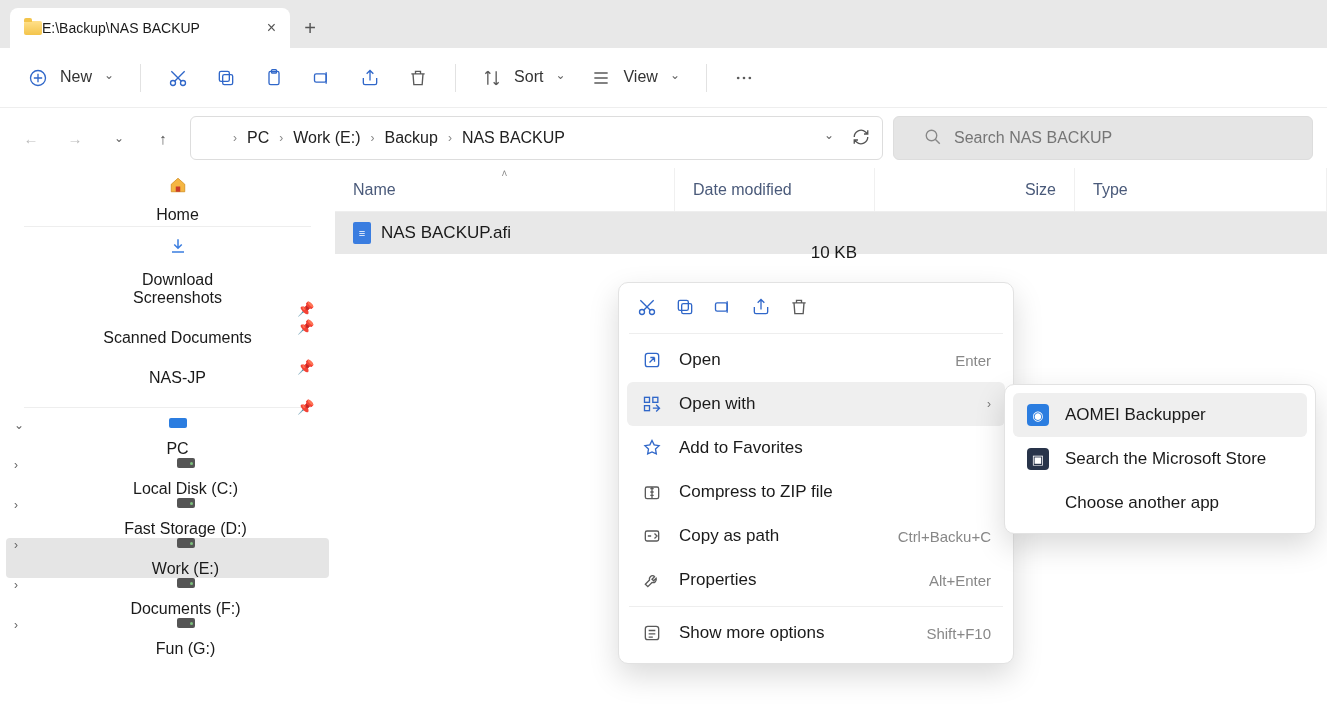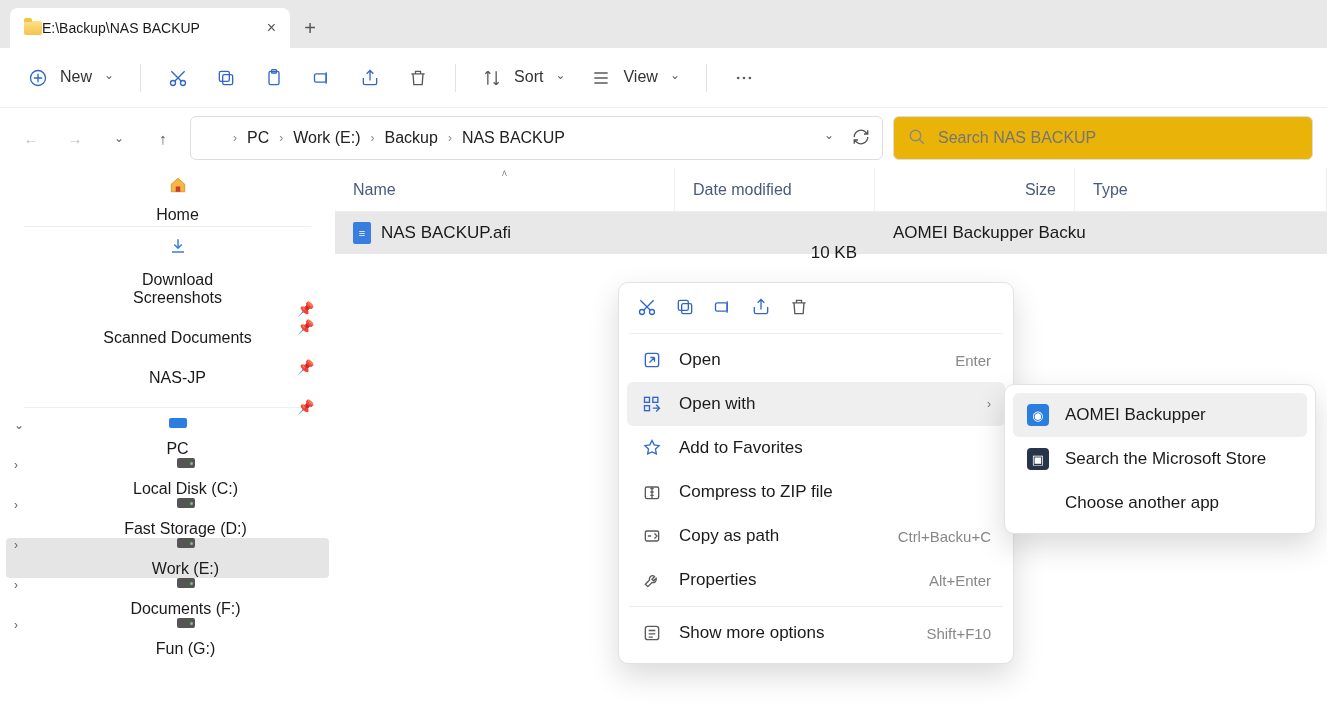--- a/index.html
+++ b/index.html
@@ -25,21 +25,21 @@
 .sep { width: 1px; height: 28px; background: #e2e2e2; margin: 0 6px; }
 
 
 .addrrow { height: 60px; background: #fff; display: flex; align-items: center; padding: 0 14px; gap: 10px; }
 .navbtn { width: 34px; height: 34px; display: flex; align-items: center; justify-content: center; color: #555; }
 .navbtn.disabled { color: #bbb; }
 .addrbox { flex: 1; height: 44px; border: 1px solid #ddd; border-radius: 6px; background: #fff; display: flex; align-items: center; padding: 0 12px; gap: 10px; }
 .crumb { display: flex; align-items: center; gap: 10px; font-size: 16px; color: #222; }
 .crumb-sep { color: #888; font-size: 12px; }
 .addr-actions { margin-left: auto; display: flex; gap: 18px; color: #555; }
-.searchbox { width: 420px; height: 44px; border: 1px solid #ddd; border-radius: 6px; background: #eab308; display: flex; align-items: center; padding: 0 14px; gap: 12px; color: #888; }
+.searchbox { width: 420px; height: 44px; border: 1px solid #ddd; border-radius: 6px; background: #e5e5e5; display: flex; align-items: center; padding: 0 30px; gap: 12px; color: #888; }
 .searchbox input { border: none; outline: none; font-size: 16px; flex: 1; color: #555; background: transparent; }
 
 
 .body { display: flex; height: calc(716px - 48px - 60px - 60px); background: #fff; }
 .sidebar { width: 335px; padding: 8px 6px; overflow: hidden; }
 .side-item { display: flex; align-items: center; gap: 12px; height: 40px; padding: 0 14px 0 34px; border-radius: 4px; font-size: 16px; position: relative; flex-direction: column; }
 .side-item.sel { background: #e5e5e5; }
 .side-item .pin { margin-left: auto; color: #777; font-size: 14px; }
 .side-item .expander { position: absolute; left: 8px; color: #666; font-size: 12px; }
 .side-sep { height: 1px; background: #eee; margin: 10px 18px; }
@@ -301,21 +301,20 @@
       <div class="col-type">
           <span>Type</span>
         </div>
     </div>
     <div class="filerow">
       <div class="col-name">
         <span class="file-ic">≡</span>
         <span>NAS BACKUP.afi</span>
       </div>
       <div class="col-size">10 KB</div>
-      <div class="col-type">AOMEI Backupper Backu</div>
     </div>
   </div>
 </div>
 
 <div id="ctx-main" class="ctxmenu">
   <div class="ctx-iconrow">
     <span class="icon">
         <svg viewBox="0 0 24 24">
           <circle cx="6" cy="18" r="3"></circle>
           <circle cx="18" cy="18" r="3"></circle>

